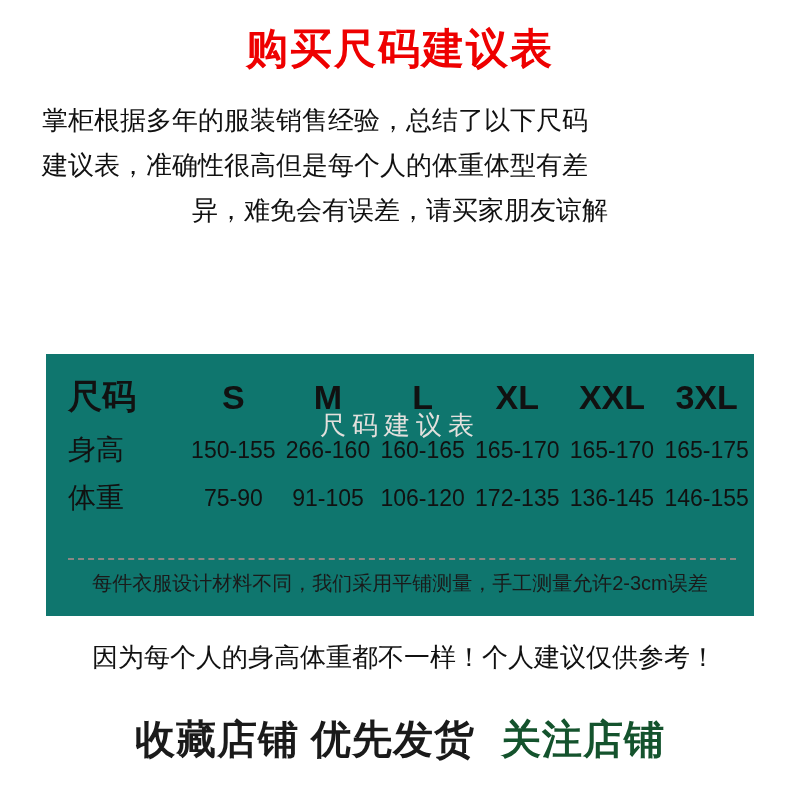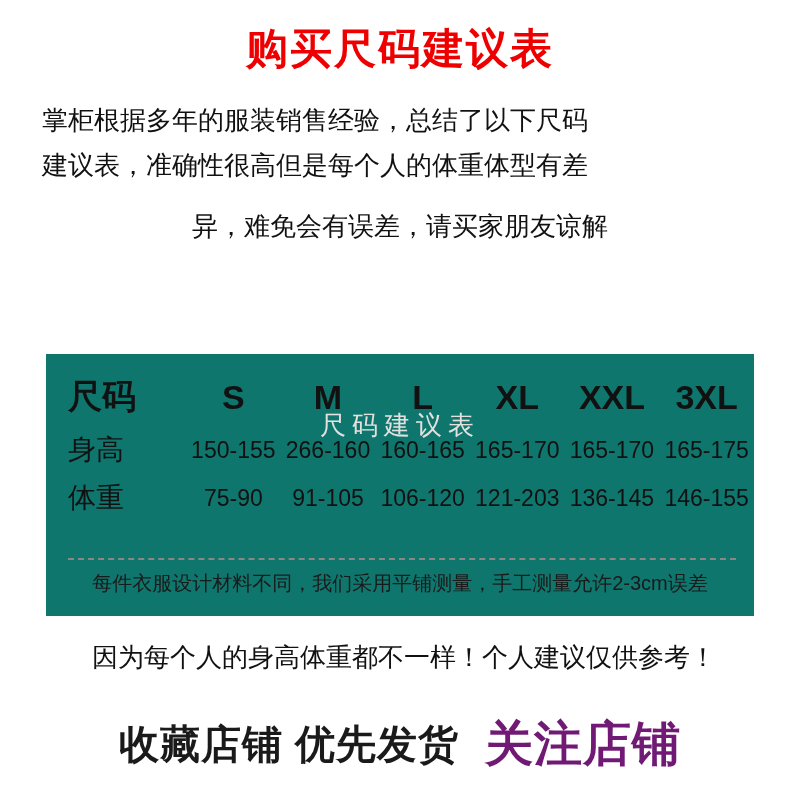--- a/index.html
+++ b/index.html
@@ -33,21 +33,21 @@
   .intro {
     margin: 26px 42px 0 42px;
     font-size: 26px;
     line-height: 1.72;
     color: #111111;
     text-align: center;
     font-weight: 500;
   }
   .intro .l1 { text-align: left; display: block; }
   .intro .l2 { text-align: left; display: block; }
-  .intro .l3 { display: block; margin-top: 16px; }
+  .intro .l3 { display: block; }
 
   .table-box {
     position: absolute;
     left: 46px;
     top: 328px;
     width: 708px;
     height: 262px;
     background: #0f766e;
     box-sizing: border-box;
     padding: 14px 0 0 0;
@@ -136,23 +136,23 @@
     align-items: center;
     gap: 26px;
   }
   .foot-dark {
     font-size: 40px;
     font-weight: bold;
     color: #1a1a1a;
     letter-spacing: 1px;
   }
   .foot-red {
-    font-size: 48px;
-    font-weight: bold;
-    color: #701a75;
+    font-size: 40px;
+    font-weight: bold;
+    color: #14532d;
     letter-spacing: 1px;
   }
 </style>
 </head>
 <body>
 
 <div class="page">
 
   <div class="title">购买尺码建议表</div>
 
@@ -183,21 +183,21 @@
         <td>160-165</td>
         <td>165-170</td>
         <td>165-170</td>
         <td>165-175</td>
       </tr>
       <tr class="datarow">
         <td class="rowhead">体重</td>
         <td>75-90</td>
         <td>91-105</td>
         <td>106-120</td>
-        <td>121-203</td>
+        <td>172-135</td>
         <td>136-145</td>
         <td>146-155</td>
       </tr>
     </tbody>
       </table>
 
     <div class="dashline"></div>
     <div class="note">每件衣服设计材料不同，我们采用平铺测量，手工测量允许2-3cm误差</div>
   </div>
 

